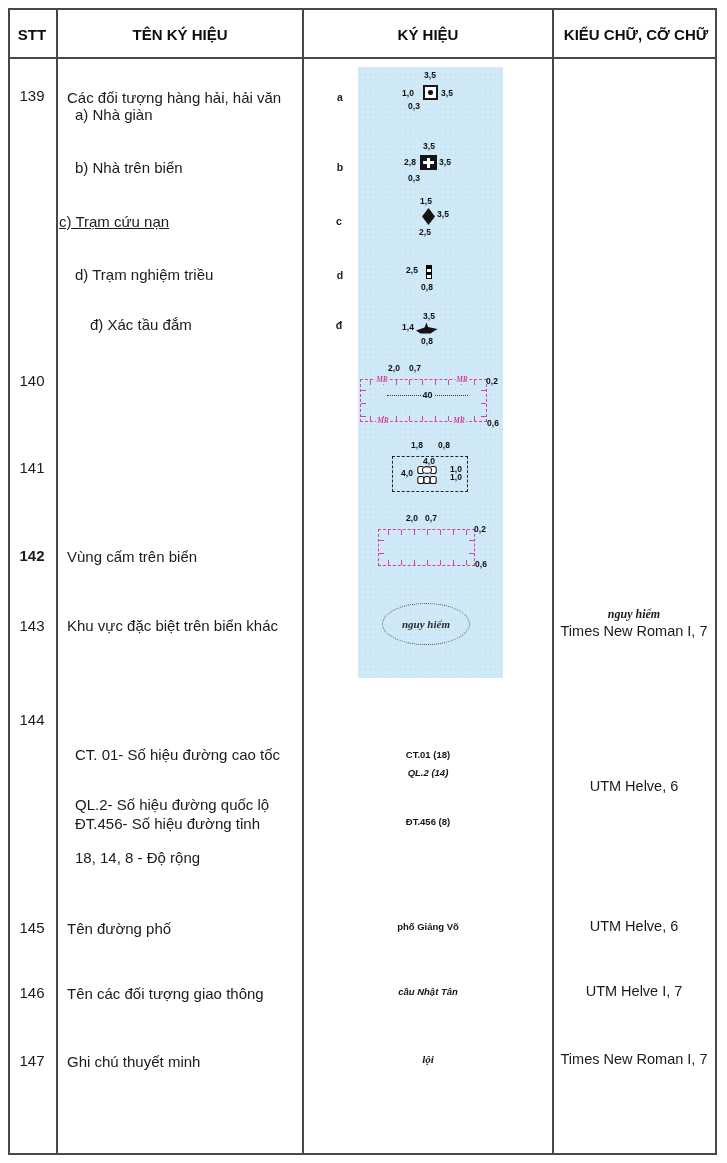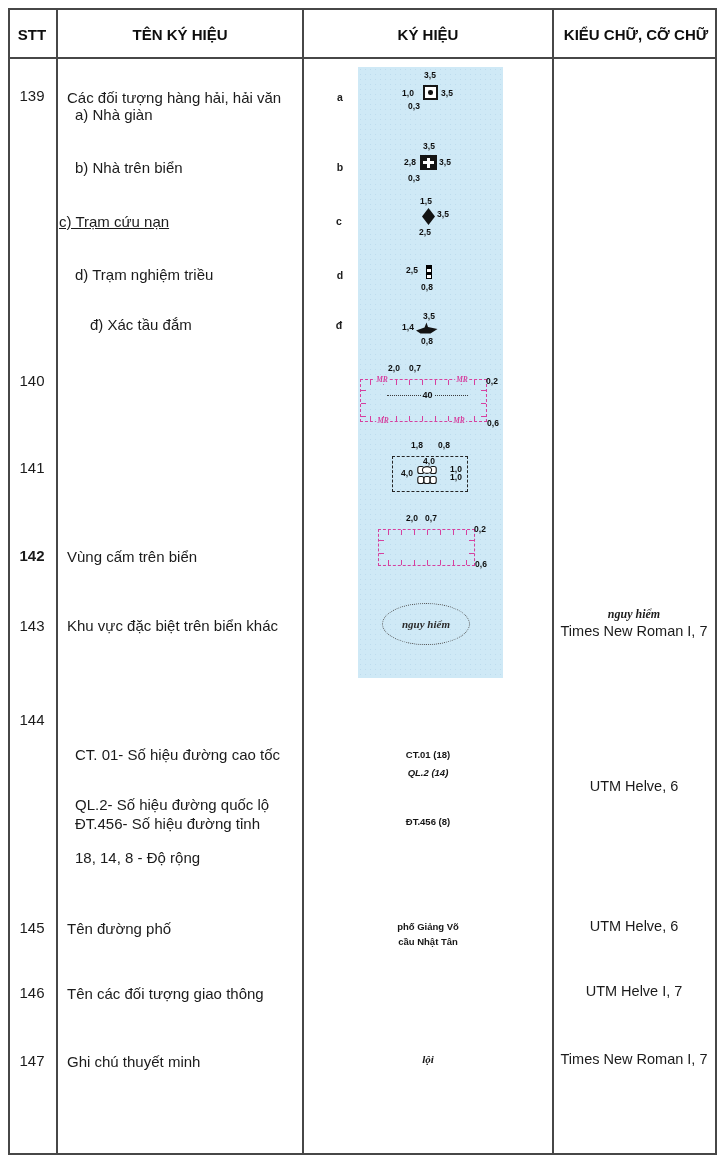--- a/index.html
+++ b/index.html
@@ -186,21 +186,21 @@
   <div class="abs symtext" style="left:428px; top:821px;">ĐT.456 (8)</div>
   <div class="abs fonttext" style="left:634px; top:786px;">UTM Helve, 6</div>
 
   <div class="abs numcell" style="left:32px; top:919px;">145</div>
   <div class="abs bodytext nowrap" style="left:67px; top:919px;">Tên đường phố</div>
   <div class="abs symtext" style="left:428px; top:926px;">phố Giảng Võ</div>
   <div class="abs fonttext" style="left:634px; top:926px;">UTM Helve, 6</div>
 
   <div class="abs numcell" style="left:32px; top:984px;">146</div>
   <div class="abs bodytext nowrap" style="left:67px; top:984px;text-align:right;">Tên các đối tượng giao thông</div>
-  <div class="abs symtext" style="left:428px; top:941px; ">cầu Nhật Tân</div>
+  <div class="abs symtext" style="left:428px; top:991px; font-style:italic;">cầu Nhật Tân</div>
   <div class="abs fonttext" style="left:634px; top:991px;">UTM Helve I, 7</div>
 
   <div class="abs numcell" style="left:32px; top:1052px;">147</div>
   <div class="abs bodytext nowrap" style="left:67px; top:1052px;">Ghi chú thuyết minh</div>
   <div class="abs symtext serif-it" style="left:428px; top:1059px; font-size:11px;">lội</div>
   <div class="abs fonttext" style="left:634px; top:1059px;">Times New Roman I, 7</div>
 
 </div>
 
 </body></html>

